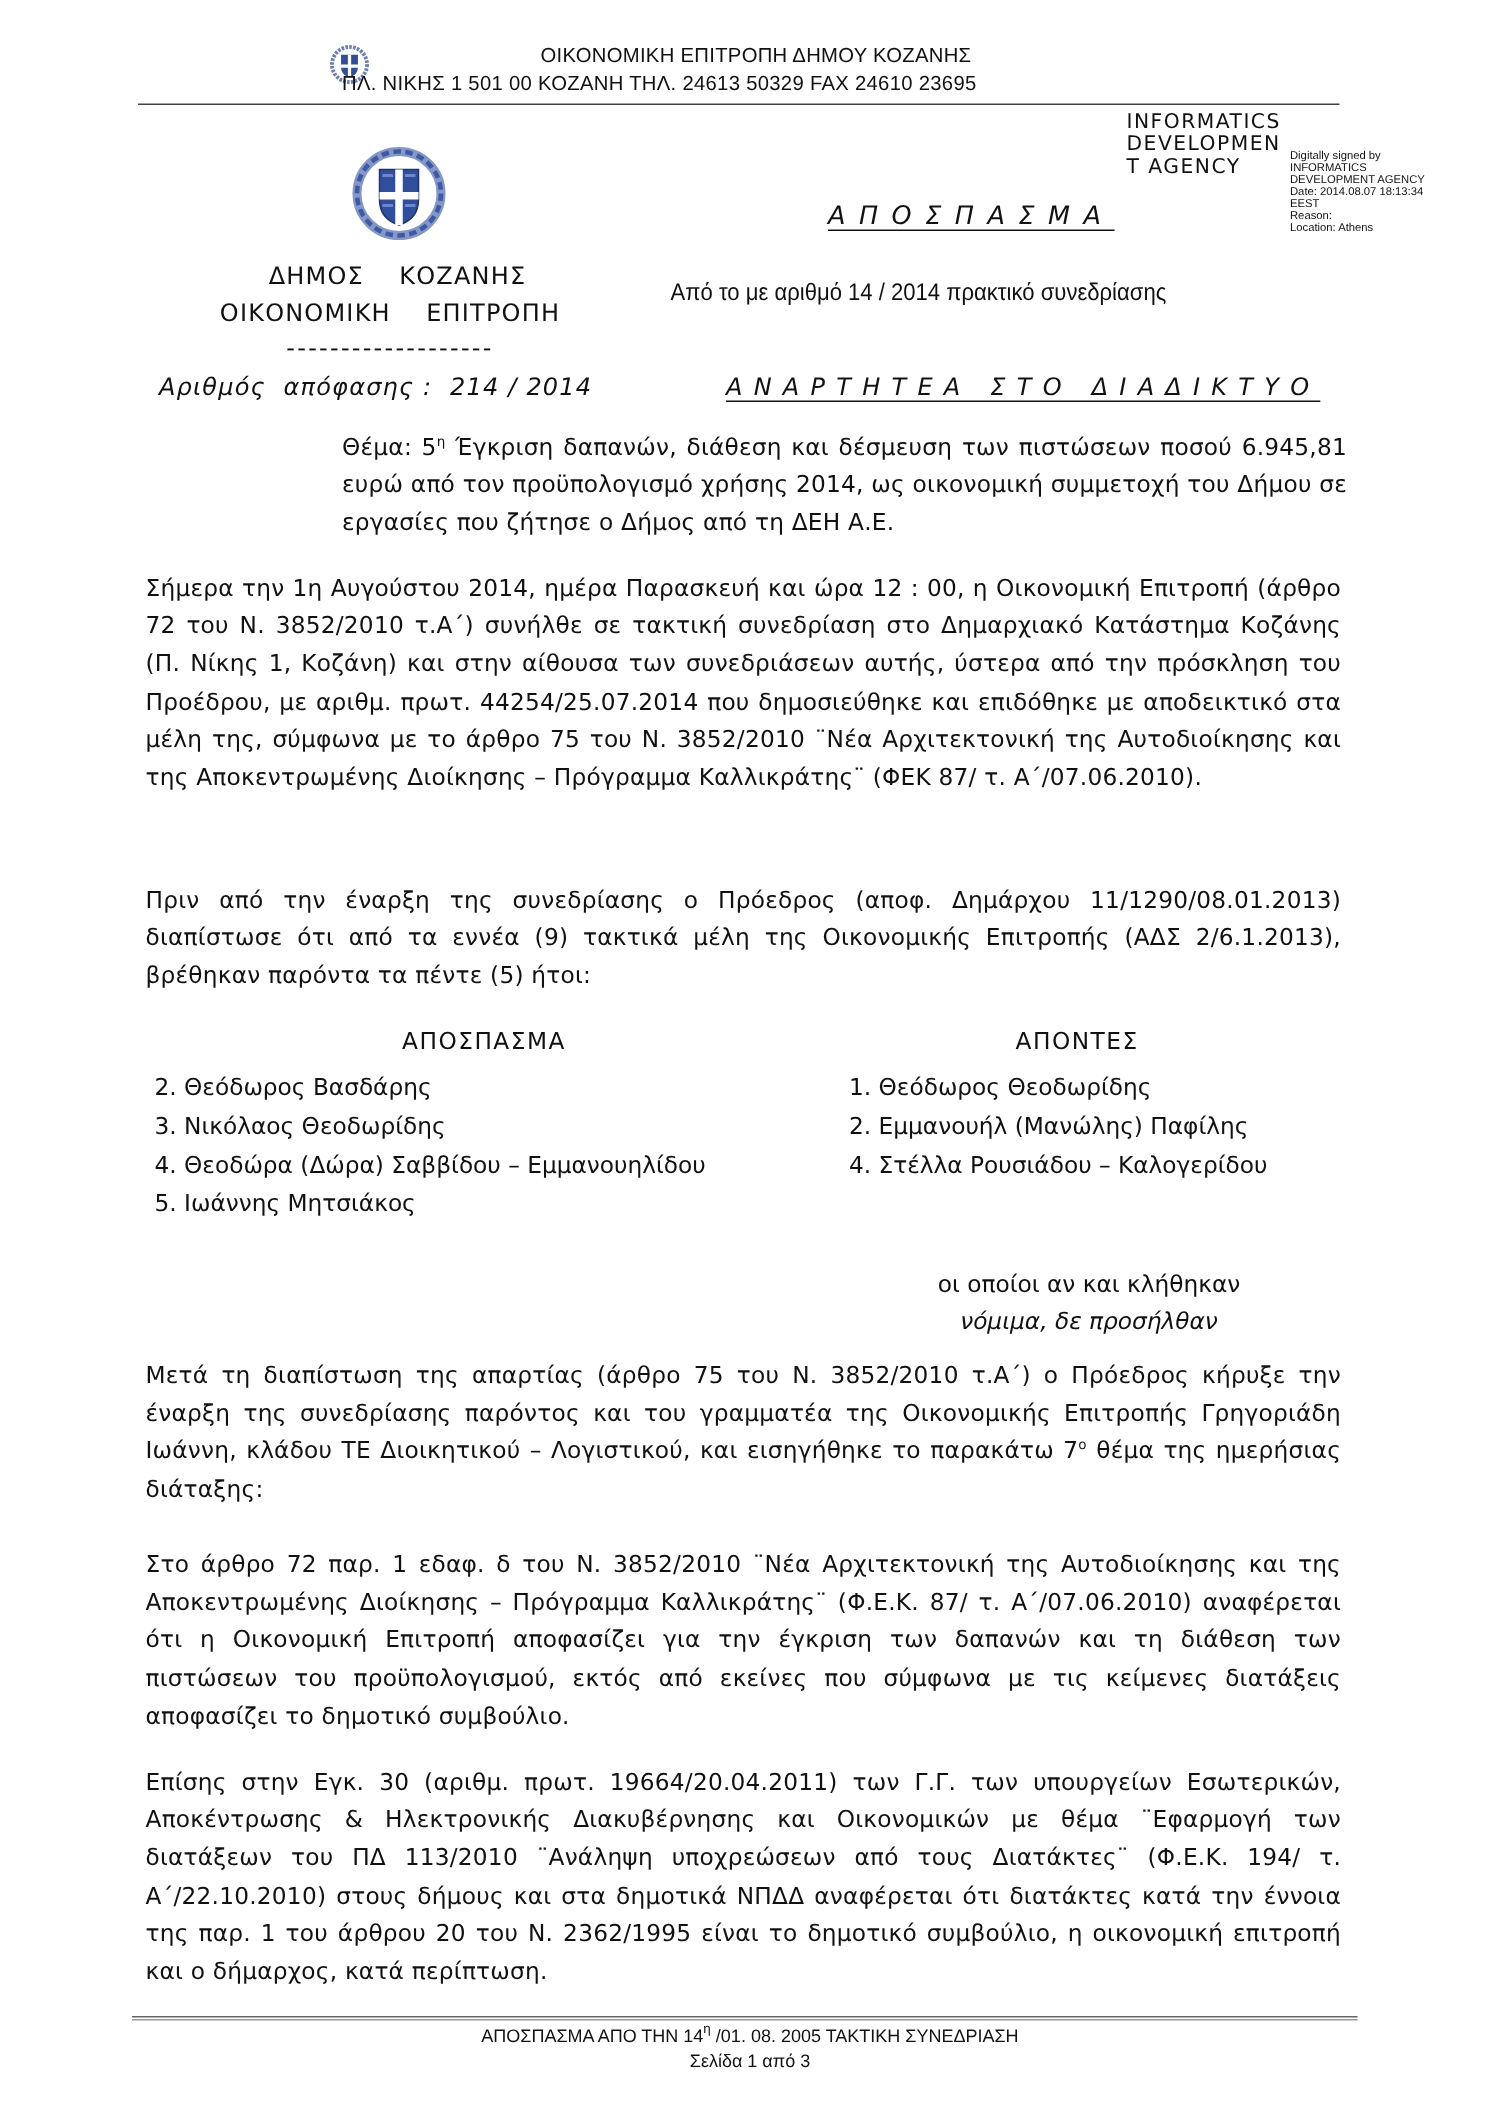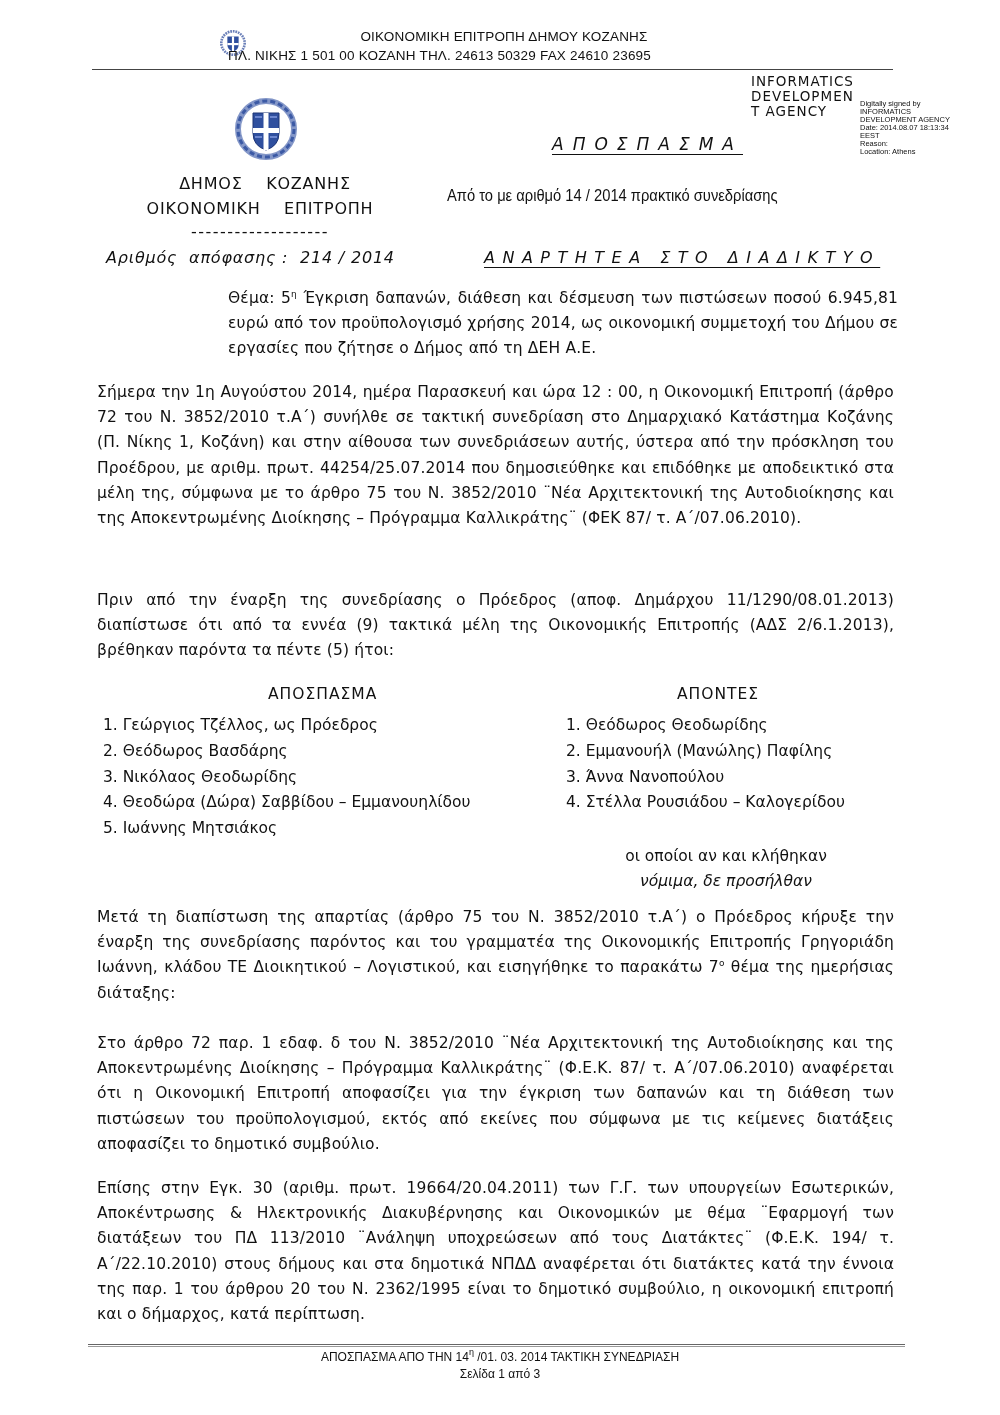--- a/index.html
+++ b/index.html
@@ -80,42 +80,40 @@
 </div>
 
 <div class="abs para" style="left:97px; width:797px; top:380px;">Σήμερα την 1η Αυγούστου 2014, ημέρα Παρασκευή και ώρα 12 : 00, η Οικονομική Επιτροπή (άρθρο 72 του Ν. 3852/2010 τ.Α΄) συνήλθε σε τακτική συνεδρίαση στο Δημαρχιακό Κατάστημα Κοζάνης (Π. Νίκης 1, Κοζάνη) και στην αίθουσα των συνεδριάσεων αυτής, ύστερα από την πρόσκληση του Προέδρου, με αριθμ. πρωτ. 44254/25.07.2014 που δημοσιεύθηκε και επιδόθηκε με αποδεικτικό στα μέλη της, σύμφωνα με το άρθρο 75 του Ν. 3852/2010 ¨Νέα Αρχιτεκτονική της Αυτοδιοίκησης και της Αποκεντρωμένης Διοίκησης – Πρόγραμμα Καλλικράτης¨ (ΦΕΚ 87/ τ. Α΄/07.06.2010).</div>
 
 <div class="abs para" style="left:97px; width:797px; top:588px;"> Πριν από την έναρξη της συνεδρίασης ο Πρόεδρος (αποφ. Δημάρχου 11/1290/08.01.2013) διαπίστωσε ότι από τα εννέα (9) τακτικά μέλη της Οικονομικής Επιτροπής (ΑΔΣ 2/6.1.2013), βρέθηκαν παρόντα τα πέντε (5) ήτοι:</div>
 
 <div class="abs col-head" style="left:268px; top:685px;">ΑΠΟΣΠΑΣΜΑ</div>
 <div class="abs col-head" style="left:677px; top:685px;">ΑΠΟΝΤΕΣ</div>
 
 <div class="abs" style="left:103px; top:713px;">
-  <div class="member">1. Γεώργιος Τζέλλος, ως Πρόεδρος</div>
   <div class="member">2. Θεόδωρος  Βασδάρης</div>
   <div class="member">3. Νικόλαος Θεοδωρίδης</div>
   <div class="member">4. Θεοδώρα  (Δώρα) Σαββίδου – Εμμανουηλίδου</div>
   <div class="member">5. Ιωάννης Μητσιάκος</div>
 </div>
 
 <div class="abs" style="left:566px; top:713px;">
   <div class="member">1. Θεόδωρος  Θεοδωρίδης</div>
   <div class="member">2. Εμμανουήλ (Μανώλης) Παφίλης</div>
-  <div class="member">3. Άννα Νανοπούλου</div>
   <div class="member">4. Στέλλα Ρουσιάδου – Καλογερίδου</div>
 </div>
 
 <div class="abs member" style="left:566px; width:320px; text-align:center; top:844px;">οι οποίοι αν και κλήθηκαν</div>
 <div class="abs member" style="left:566px; width:320px; text-align:center; top:869px;font-style:italic;">νόμιμα, δε προσήλθαν</div>
 
 <div class="abs para" style="left:97px; width:797px; top:905px;">
   <span>Μετά τη διαπίστωση της απαρτίας (άρθρο 75 του Ν. 3852/2010 τ.Α΄) ο Πρόεδρος κήρυξε την έναρξη της συνεδρίασης παρόντος και του γραμματέα της Οικονομικής Επιτροπής Γρηγοριάδη Ιωάννη, κλάδου ΤΕ Διοικητικού – Λογιστικού, και εισηγήθηκε το παρακάτω 7</span><sup>ο</sup><span> θέμα της ημερήσιας διάταξης:</span>
 </div>
 
 <div class="abs para" style="left:97px; width:797px; top:1031px;">Στο άρθρο 72 παρ. 1 εδαφ. δ του Ν. 3852/2010 ¨Νέα Αρχιτεκτονική της Αυτοδιοίκησης και της Αποκεντρωμένης Διοίκησης – Πρόγραμμα Καλλικράτης¨ (Φ.Ε.Κ. 87/ τ. Α΄/07.06.2010) αναφέρεται ότι η Οικονομική Επιτροπή αποφασίζει για την έγκριση των δαπανών και τη διάθεση των πιστώσεων του προϋπολογισμού, εκτός από εκείνες που σύμφωνα με τις κείμενες διατάξεις αποφασίζει το δημοτικό συμβούλιο.</div>
 
 <div class="abs para" style="left:97px; width:797px; top:1176px;">Επίσης στην Εγκ. 30 (αριθμ. πρωτ. 19664/20.04.2011) των Γ.Γ. των υπουργείων Εσωτερικών, Αποκέντρωσης &amp; Ηλεκτρονικής Διακυβέρνησης και Οικονομικών με θέμα ¨Εφαρμογή των διατάξεων του ΠΔ 113/2010 ¨Ανάληψη υποχρεώσεων από τους Διατάκτες¨ (Φ.Ε.Κ. 194/ τ. Α΄/22.10.2010) στους δήμους και στα δημοτικά ΝΠΔΔ αναφέρεται ότι διατάκτες κατά την έννοια της παρ. 1 του άρθρου 20 του Ν. 2362/1995 είναι το δημοτικό συμβούλιο, η οικονομική επιτροπή και ο δήμαρχος, κατά περίπτωση.</div>
 
 <div class="rule-double" style="left:88px; width:817px; top:1344px;"></div>
 <div class="abs footer-text" style="top:1350px;">
-  <span>ΑΠΟΣΠΑΣΜΑ ΑΠΟ ΤΗΝ 14</span><sup>η</sup><span> /01. 03. 2014  ΤΑΚΤΙΚΗ ΣΥΝΕΔΡΙΑΣΗ</span>
+  <span>ΑΠΟΣΠΑΣΜΑ ΑΠΟ ΤΗΝ 14</span><sup>η</sup><span> /01. 08. 2005  ΤΑΚΤΙΚΗ ΣΥΝΕΔΡΙΑΣΗ</span>
 </div>
 <div class="abs footer-text" style="top:1367px;">Σελίδα 1 από 3</div>
 
 </body></html>

